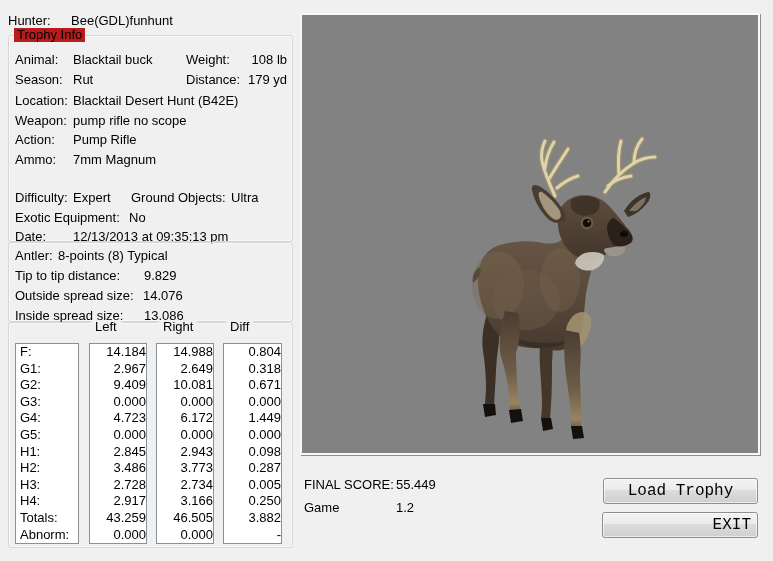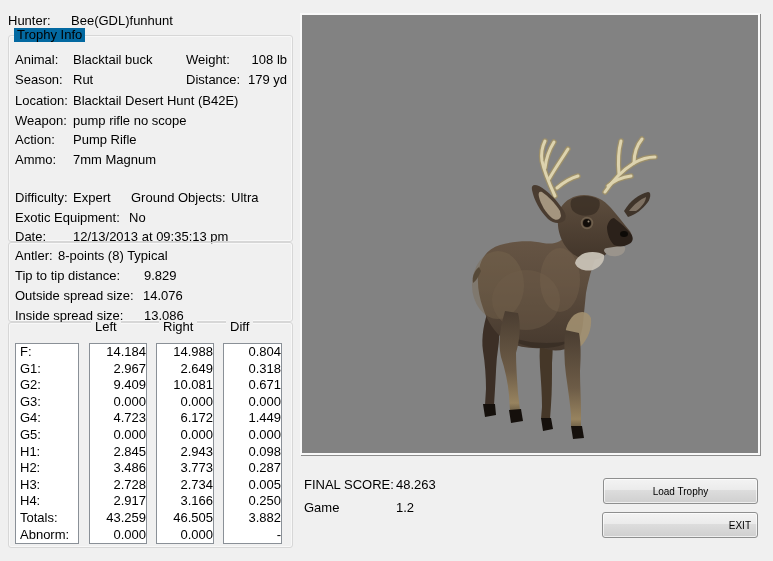--- a/index.html
+++ b/index.html
@@ -11,21 +11,21 @@
     -webkit-font-smoothing:antialiased;
   }
   .abs{position:absolute;white-space:nowrap;}
   
   .groupbox{
     position:absolute;left:8px;width:285px;box-sizing:border-box;
     border:1px solid #d7d7d7;border-radius:3px;
     box-shadow:inset 0 0 0 1px rgba(255,255,255,.55);
   }
   .gb-title{
-    position:absolute;top:-8px;left:5px;background:#0369a1;
+    position:absolute;top:-8px;left:5px;background:#b91c1c;
     padding:0 3px;line-height:14px;height:14px;
   }
   .frow{position:absolute;left:0;width:100%;height:16px;}
   .fl{position:absolute;left:6px;white-space:nowrap;}
   .fv{position:absolute;left:64px;white-space:nowrap;}
   .fvr{position:absolute;right:5px;white-space:nowrap;text-align:right;}
   
   .mhead{
     position:absolute;top:-3px;height:14px;line-height:14px;
     background:#f0f0f0;padding:0 4px;
@@ -44,21 +44,21 @@
     box-sizing:border-box;background:#828282;
     border:2px solid #f9f9f9;
     box-shadow:1px 1px 0 #8d8d8d;
   }
   .viewport svg{position:absolute;left:0;top:0;display:block;}
   
   .winbtn{
     position:absolute;box-sizing:border-box;
     background:linear-gradient(to bottom,#f3f3f3 0%,#ebebeb 45%,#dddddd 46%,#cfcfcf 100%);
     border:1px solid #8e8f8f;border-radius:3px;
-    font-family:Liberation Sans, sans-serif;font-size:10px;color:#000;
+    font-family:Liberation Mono, monospace;font-size:16px;color:#000;
     box-shadow:inset 0 0 0 1px rgba(255,255,255,.65);
     cursor:pointer;
   }
 </style>
 </head>
 <body>
 
 <span class="abs" style="left:8px;top:13px;">Hunter:</span>
 <span class="abs" style="left:71px;top:13px;">Bee(GDL)funhunt</span>
 
@@ -276,18 +276,18 @@
       <circle cx="285" cy="208" r="5.5" fill="none" stroke="#7a6b57" stroke-width="1.5" opacity="0.7"></circle>
       <circle cx="285" cy="208" r="4" fill="#120d09"></circle>
       <circle cx="286.5" cy="206.5" r="1" fill="#b9ab96" opacity="0.8"></circle>
       <path d="M262,196 C255,185 246,176 237,171 C232,169 229,170 230,175 C232,185 238,196 246,204 C252,209 259,209 263,205 C264,202 264,199 262,196 Z" fill="#4a3c30"></path>
       <path d="M258,196 C253,188 246,181 240,177 C237,176 236,178 237,182 C239,190 244,198 250,203 C254,206 258,205 259,201 Z" fill="#b4a58d" opacity="0.85"></path>
     </g>
   </svg>
 </div>
 
 <span class="abs" style="left:304px;top:477px;">FINAL SCORE:</span>
-<span class="abs" style="left:396px;top:477px;">48.263</span>
+<span class="abs" style="left:396px;top:477px;">55.449</span>
 <span class="abs" style="left:304px;top:500px;">Game</span>
 <span class="abs" style="left:396px;top:500px;">1.2</span>
 
 <button class="winbtn" style="left:603px;top:478px;width:155px;height:26px;">Load Trophy</button>
 <button class="winbtn" style="left:602px;top:512px;width:156px;height:26px;text-align:right;">EXIT</button>
 
 </body></html>

